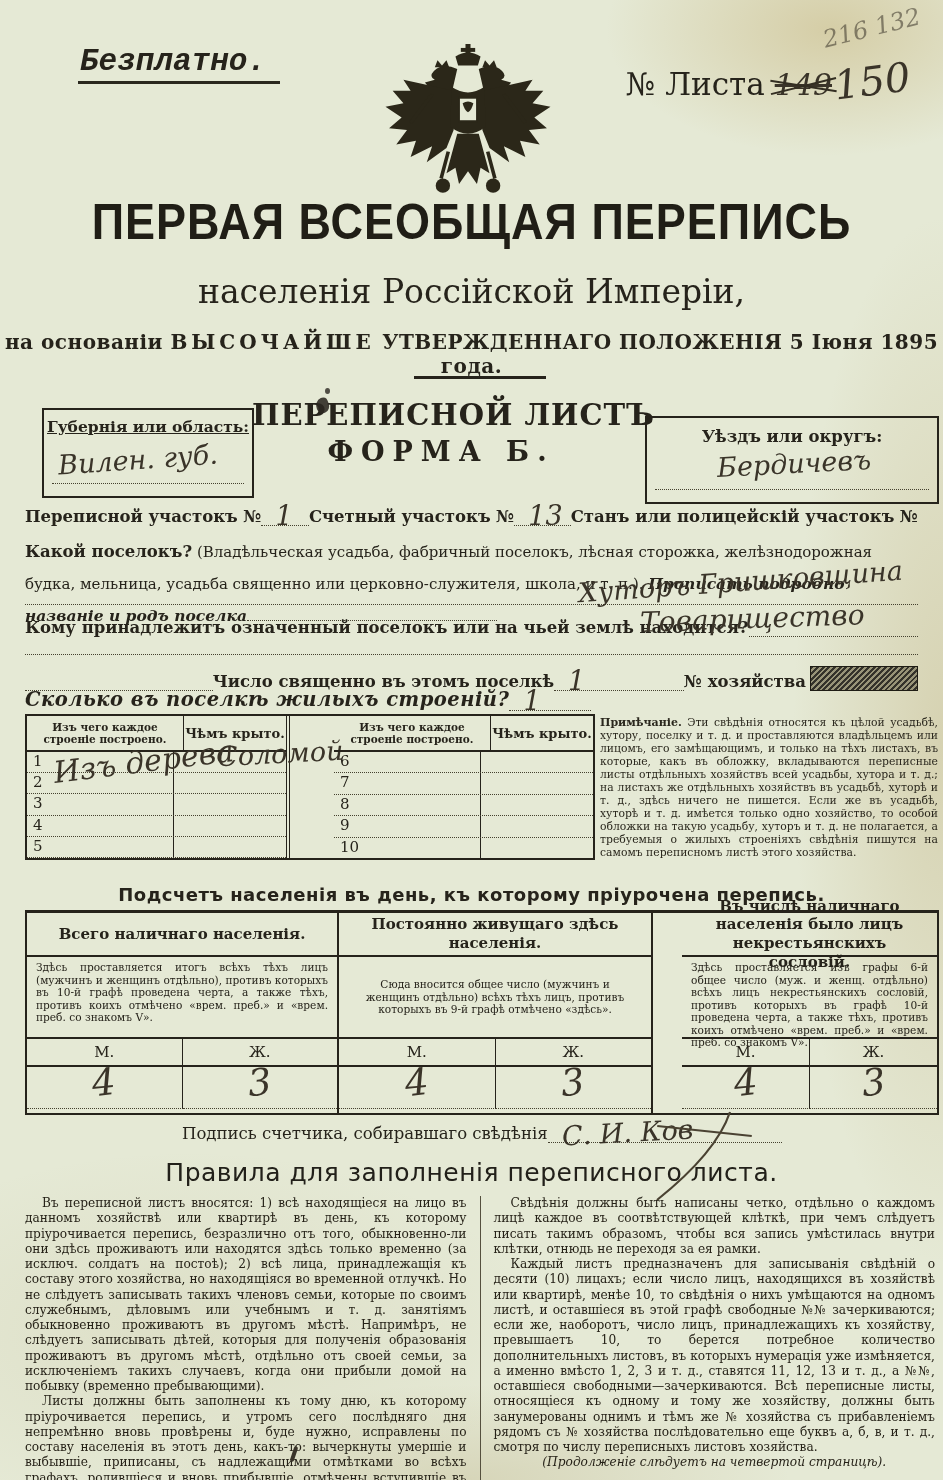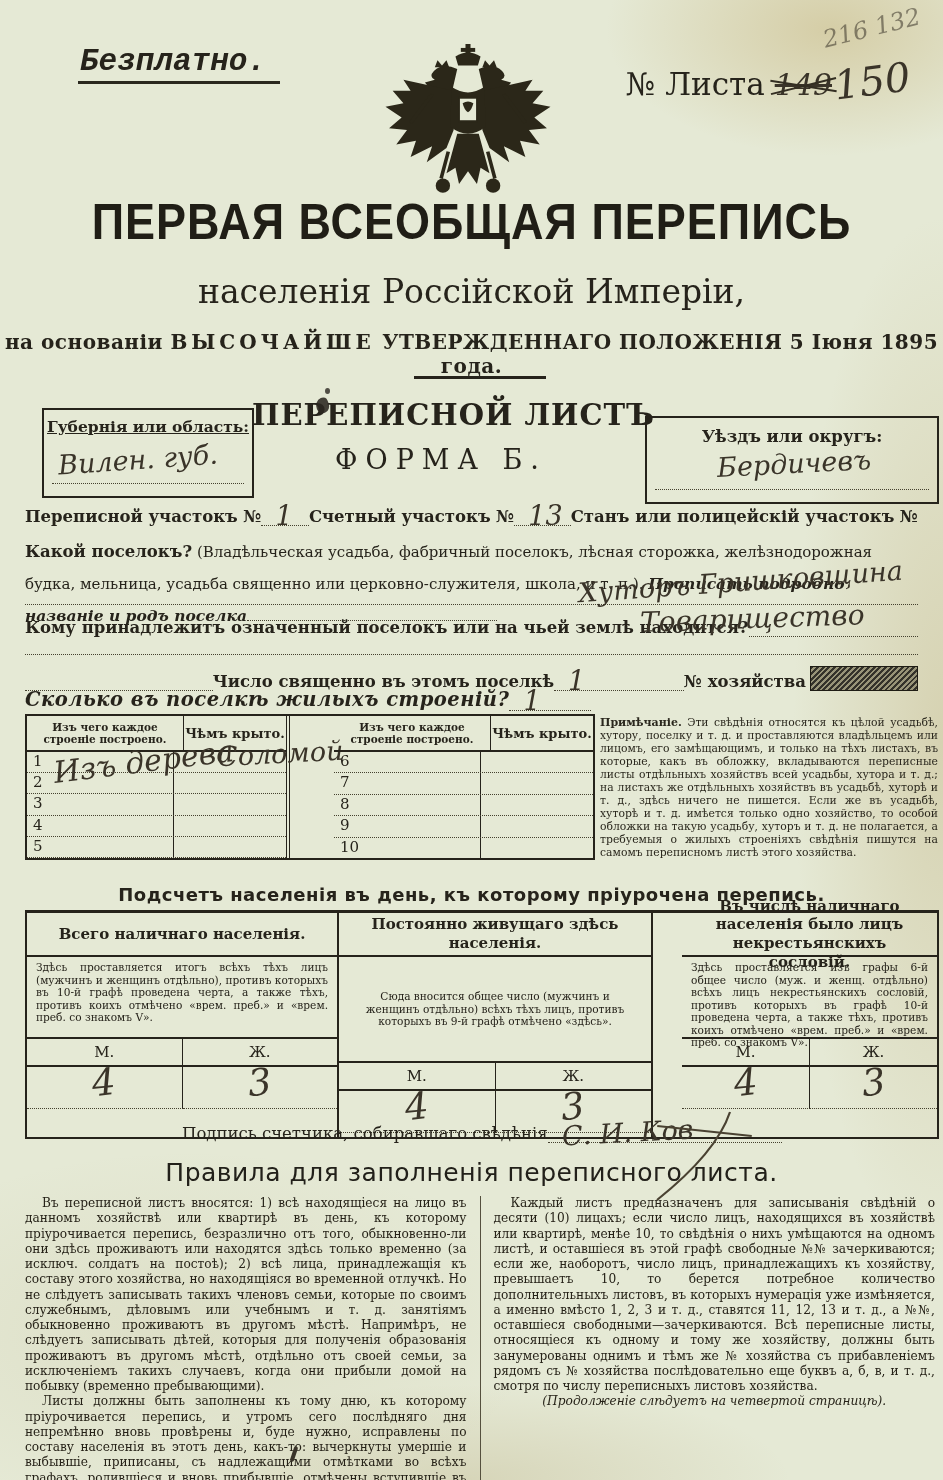--- a/index.html
+++ b/index.html
@@ -41,21 +41,21 @@
   .act-line .emph{letter-spacing:4px;}
   .divider{left:414px;top:376px;width:132px;border-top:3px solid #26231b;}
   
   .pbox{left:42px;top:408px;width:208px;height:86px;border:2.5px solid #26231b;}
   .pbox .boxlbl{position:absolute;left:0;right:0;top:7px;text-align:center;font-weight:700;font-size:15.5px;
         text-decoration:underline;}
   .pbox .boxdots{position:absolute;left:8px;right:8px;bottom:12px;border-bottom:1.5px dotted #45412f;}
   .pbox .hw{position:absolute;left:14px;top:34px;font-size:27px;transform:rotate(-4deg);}
   .formtitle{left:252px;top:398px;width:378px;text-align:center;}
   .formtitle .l1{font-weight:700;font-size:29px;letter-spacing:1px;white-space:nowrap;}
-  .formtitle .l2{margin-top:12px;font-weight:400;font-size:27px;letter-spacing:8px;white-space:nowrap;}
+  .formtitle .l2{margin-top:4px;font-weight:700;font-size:27px;letter-spacing:8px;white-space:nowrap;}
   .dbox{left:645px;top:416px;width:290px;height:84px;border:2.5px solid #26231b;}
   .dbox .boxlbl{position:absolute;left:0;right:0;top:9px;text-align:center;font-weight:700;font-size:16.5px;}
   .dbox .boxdots{position:absolute;left:8px;right:8px;bottom:12px;border-bottom:1.5px dotted #45412f;}
   .dbox .hw{position:absolute;left:70px;top:30px;font-size:27px;transform:rotate(-3deg);}
   .blot{left:316px;top:398px;width:13px;height:15px;background:#2b2720;border-radius:65% 35% 55% 45%;
         transform:rotate(-22deg);opacity:.88;}
   .blot2{left:325px;top:388px;width:5px;height:6px;background:#2b2720;border-radius:50%;opacity:.8;}
   
   .fline{left:25px;right:25px;display:flex;align-items:flex-end;justify-content:center;}
   .fl1{top:503px;}
@@ -97,21 +97,21 @@
         font-weight:700;font-size:18px;letter-spacing:.5px;}
   .ctable{left:25px;top:910px;width:910px;border:2.5px solid #26231b;border-top-width:3.5px;display:flex;}
   .ccol{display:flex;flex-direction:column;}
   .c1w{width:310px;border-right:2.5px solid #26231b;}
   .c2w{width:312px;border-right:2.5px solid #26231b;}
   .c3w{flex:1;padding-left:29px;}
   .ctitle{height:42px;display:flex;align-items:center;justify-content:center;text-align:center;
         font-weight:700;font-size:15px;line-height:1.25;border-bottom:2px solid #26231b;padding:0 18px;}
   .cdesc{height:72px;font-size:10.6px;line-height:1.18;padding:4px 9px;text-align:justify;
         border-bottom:2px solid #26231b;}
-  .cdesc.center{text-align:center;display:flex;align-items:center;padding:16px 20px;}
+  .cdesc.center{text-align:center;display:flex;align-items:center;padding:4px 20px;}
   .cmf{height:26px;display:flex;border-bottom:2px solid #26231b;font-size:15px;}
   .cmf span{flex:1;text-align:center;line-height:26px;}
   .cmf span:first-child{border-right:1.5px solid #26231b;}
   .cvals{height:46px;display:flex;}
   .cvals .cell{flex:1;position:relative;margin-bottom:4px;border-bottom:1.5px dotted #45412f;
         display:flex;justify-content:center;}
   .cvals .cell.mcell{border-right:1.5px solid #26231b;}
   .hw-val{font-size:37px;transform:rotate(-6deg);margin-top:-6px;}
   
   .sigline{left:182px;top:1118px;width:600px;display:flex;align-items:flex-end;font-size:16.5px;}
@@ -369,20 +369,21 @@
   </svg>
 
   <div class="abs rhead">Правила для заполненія переписного листа.</div>
 
   <div class="abs rules">
     <div class="rcol left">
       <p>Въ переписной листъ вносятся: 1) всѣ находящіеся на лицо въ данномъ хозяйствѣ или квартирѣ въ день, къ которому пріурочивается перепись, безразлично отъ того, обыкновенно-ли они здѣсь проживаютъ или находятся здѣсь только временно (за исключ. солдатъ на постоѣ); 2) всѣ лица, принадлежащія къ составу этого хозяйства, но находящіяся во временной отлучкѣ. Но не слѣдуетъ записывать такихъ членовъ семьи, которые по своимъ служебнымъ, дѣловымъ или учебнымъ и т. д. занятіямъ обыкновенно проживаютъ въ другомъ мѣстѣ. Напримѣръ, не слѣдуетъ записывать дѣтей, которыя для полученія образованія проживаютъ въ другомъ мѣстѣ, отдѣльно отъ своей семьи, за исключеніемъ такихъ случаевъ, когда они прибыли домой на побывку (временно пребывающими).</p>
       <p>Листы должны быть заполнены къ тому дню, къ которому пріурочивается перепись, и утромъ сего послѣдняго дня непремѣнно вновь провѣрены и, буде нужно, исправлены по составу населенія въ этотъ день, какъ-то: вычеркнуты умершіе и выбывшіе, приписаны, съ надлежащими отмѣтками во всѣхъ графахъ, родившіеся и вновь прибывшіе, отмѣчены вступившіе въ бракъ или овдовѣвшіе и т. д.</p>
     </div>
     <div class="rcol right">
+      <p>Свѣдѣнія должны быть написаны четко, отдѣльно о каждомъ лицѣ каждое въ соотвѣтствующей клѣткѣ, при чемъ слѣдуетъ писать такимъ образомъ, чтобы вся запись умѣстилась внутри клѣтки, отнюдь не переходя за ея рамки.</p>
       <p>Каждый листъ предназначенъ для записыванія свѣдѣній о десяти (10) лицахъ; если число лицъ, находящихся въ хозяйствѣ или квартирѣ, менѣе 10, то свѣдѣнія о нихъ умѣщаются на одномъ листѣ, и оставшіеся въ этой графѣ свободные №№ зачеркиваются; если же, наоборотъ, число лицъ, принадлежащихъ къ хозяйству, превышаетъ 10, то берется потребное количество дополнительныхъ листовъ, въ которыхъ нумерація уже измѣняется, а именно вмѣсто 1, 2, 3 и т. д., ставятся 11, 12, 13 и т. д., а №№, оставшіеся свободными—зачеркиваются. Всѣ переписные листы, относящіеся къ одному и тому же хозяйству, должны быть занумерованы однимъ и тѣмъ же № хозяйства съ прибавленіемъ рядомъ съ № хозяйства послѣдовательно еще буквъ а, б, в, и т. д., смотря по числу переписныхъ листовъ хозяйства.</p>
       <p class="rfooter">(Продолженіе слѣдуетъ на четвертой страницѣ).</p>
     </div>
   </div>
 
   <div class="abs stray"></div>
 
 </div>
 
 </body></html>

